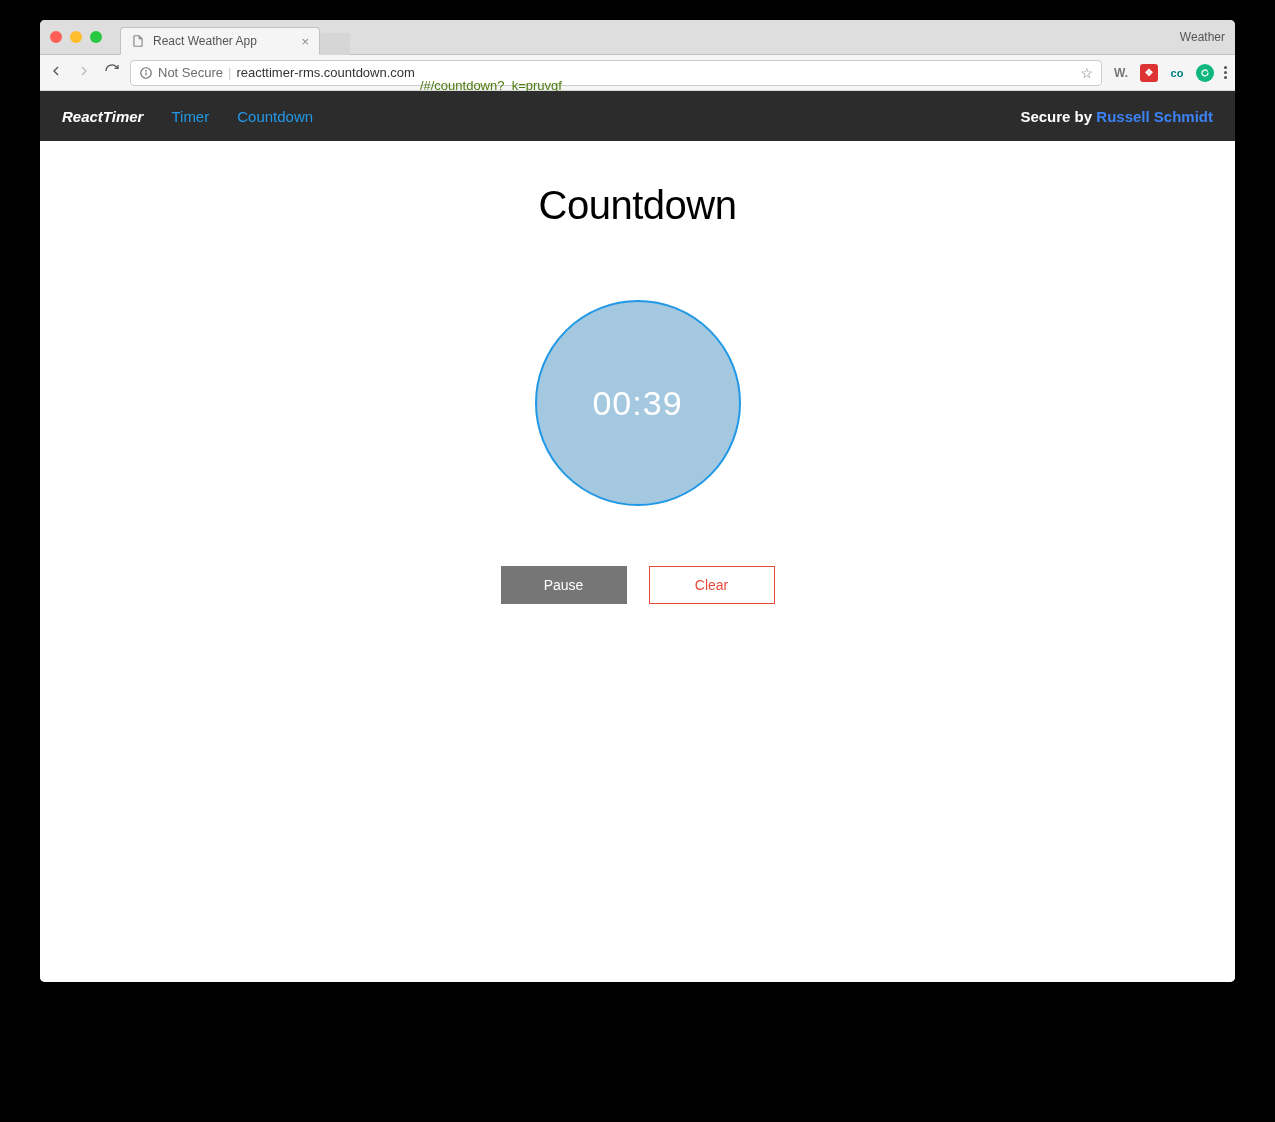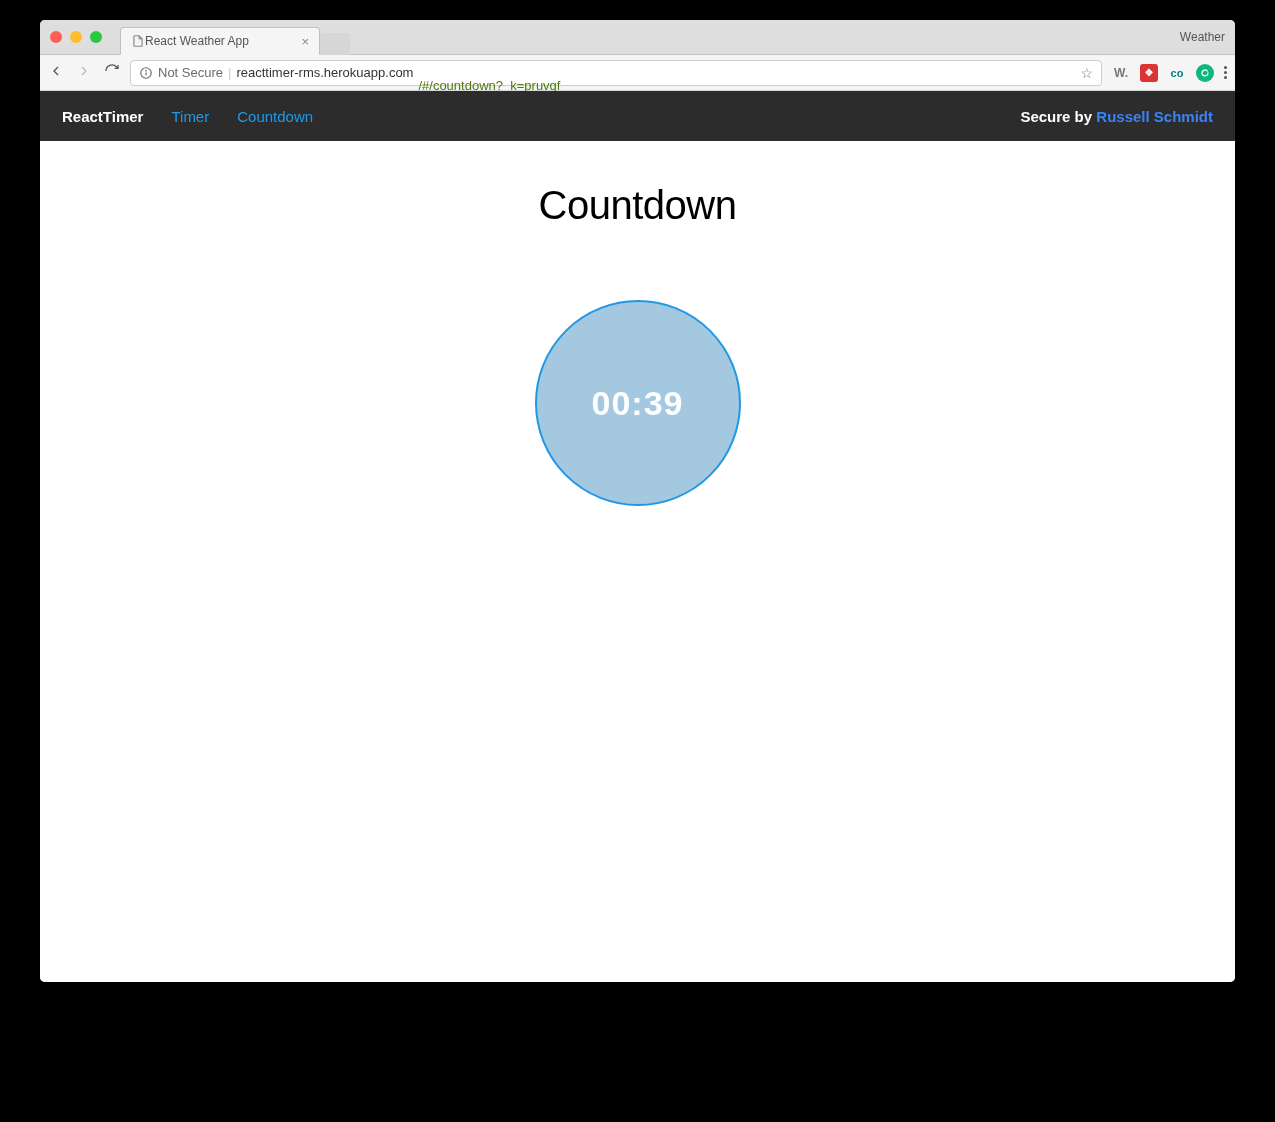--- a/index.html
+++ b/index.html
@@ -51,21 +51,21 @@
     .tab {
       margin-left: 18px;
       height: 28px;
       background: #f5f5f5;
       border: 1px solid #c1c1c1;
       border-bottom-color: #f5f5f5;
       border-radius: 4px 4px 0 0;
       display: flex;
       align-items: center;
       padding: 0 10px;
-      gap: 0;
+      gap: 8px;
       font-size: 12px;
       color: #555;
       align-self: flex-end;
       margin-bottom: -1px;
       position: relative;
       width: 200px;
     }
     .tab .page-icon {
       width: 14px;
       height: 14px;
@@ -169,20 +169,21 @@
       background: #2c2c2c;
       height: 50px;
       display: flex;
       align-items: center;
       padding: 0 22px;
     }
     .app-nav .brand {
       color: #fff;
       font-weight: bold;
       font-size: 15px;
+      font-style: italic;
     }
     .app-nav .link {
       color: #2199e8;
       font-size: 15px;
       margin-left: 28px;
       cursor: pointer;
     }
     .app-nav .right {
       margin-left: auto;
       color: #fff;
@@ -216,21 +217,21 @@
       border-radius: 50%;
       background: #a4c8e0;
       border: 2px solid #2098e6;
       display: flex;
       align-items: center;
       justify-content: center;
     }
     .clock-text {
       color: #fff;
       font-size: 34px;
-      font-weight: 700;
+      font-weight: 400;
       letter-spacing: 1px;
     }
     .controls {
       margin-top: 60px;
       display: flex;
       gap: 22px;
     }
     .btn {
       width: 126px;
       height: 38px;
@@ -298,21 +299,21 @@
     <div class="addr-bar">
       <span class="info-icon">
         <svg viewBox="0 0 24 24" fill="none" stroke="#6b6b6b" stroke-width="2">
             <circle cx="12" cy="12" r="9"></circle>
             <line x1="12" y1="11" x2="12" y2="16"></line>
             <circle cx="12" cy="8" r="0.5" fill="#6b6b6b"></circle>
           </svg>
       </span>
       <span class="insecure">Not Secure</span>
       <span class="sep">|</span>
-      <span>reacttimer-rms.herokuapp.com</span>
+      <span>reacttimer-rms.countdown.com</span>
         <span class="path">/#/countdown?_k=pruvgf</span>
       <span class="star">☆</span>
     </div>
     <div class="ext-icons">
       <span class="ext-box ext-w">W.</span>
       <span class="ext-box ext-red">❖</span>
       <span class="ext-box ext-teal">co</span>
       <span class="ext-box ext-g">
         <svg viewBox="0 0 24 24" width="12" height="12">
             <path d="M18 12a6 6 0 1 1-2-4.5" fill="none" stroke="#fff" stroke-width="2.5" stroke-linecap="round"></path>
@@ -334,15 +335,19 @@
     <span class="right">
       <span>Secure by </span><span class="author">Russell Schmidt</span>
     </span>
   </div>
 
   <div class="page">
     <h1 class="page-title">Countdown</h1>
     <div class="clock">
       <span class="clock-text">00:39</span>
     </div>
+    <div class="controls">
+      <button class="btn btn-pause">Pause</button>
+      <button class="btn btn-clear">Clear</button>
+    </div>
   </div>
 
 </div>
 
 </body></html>

